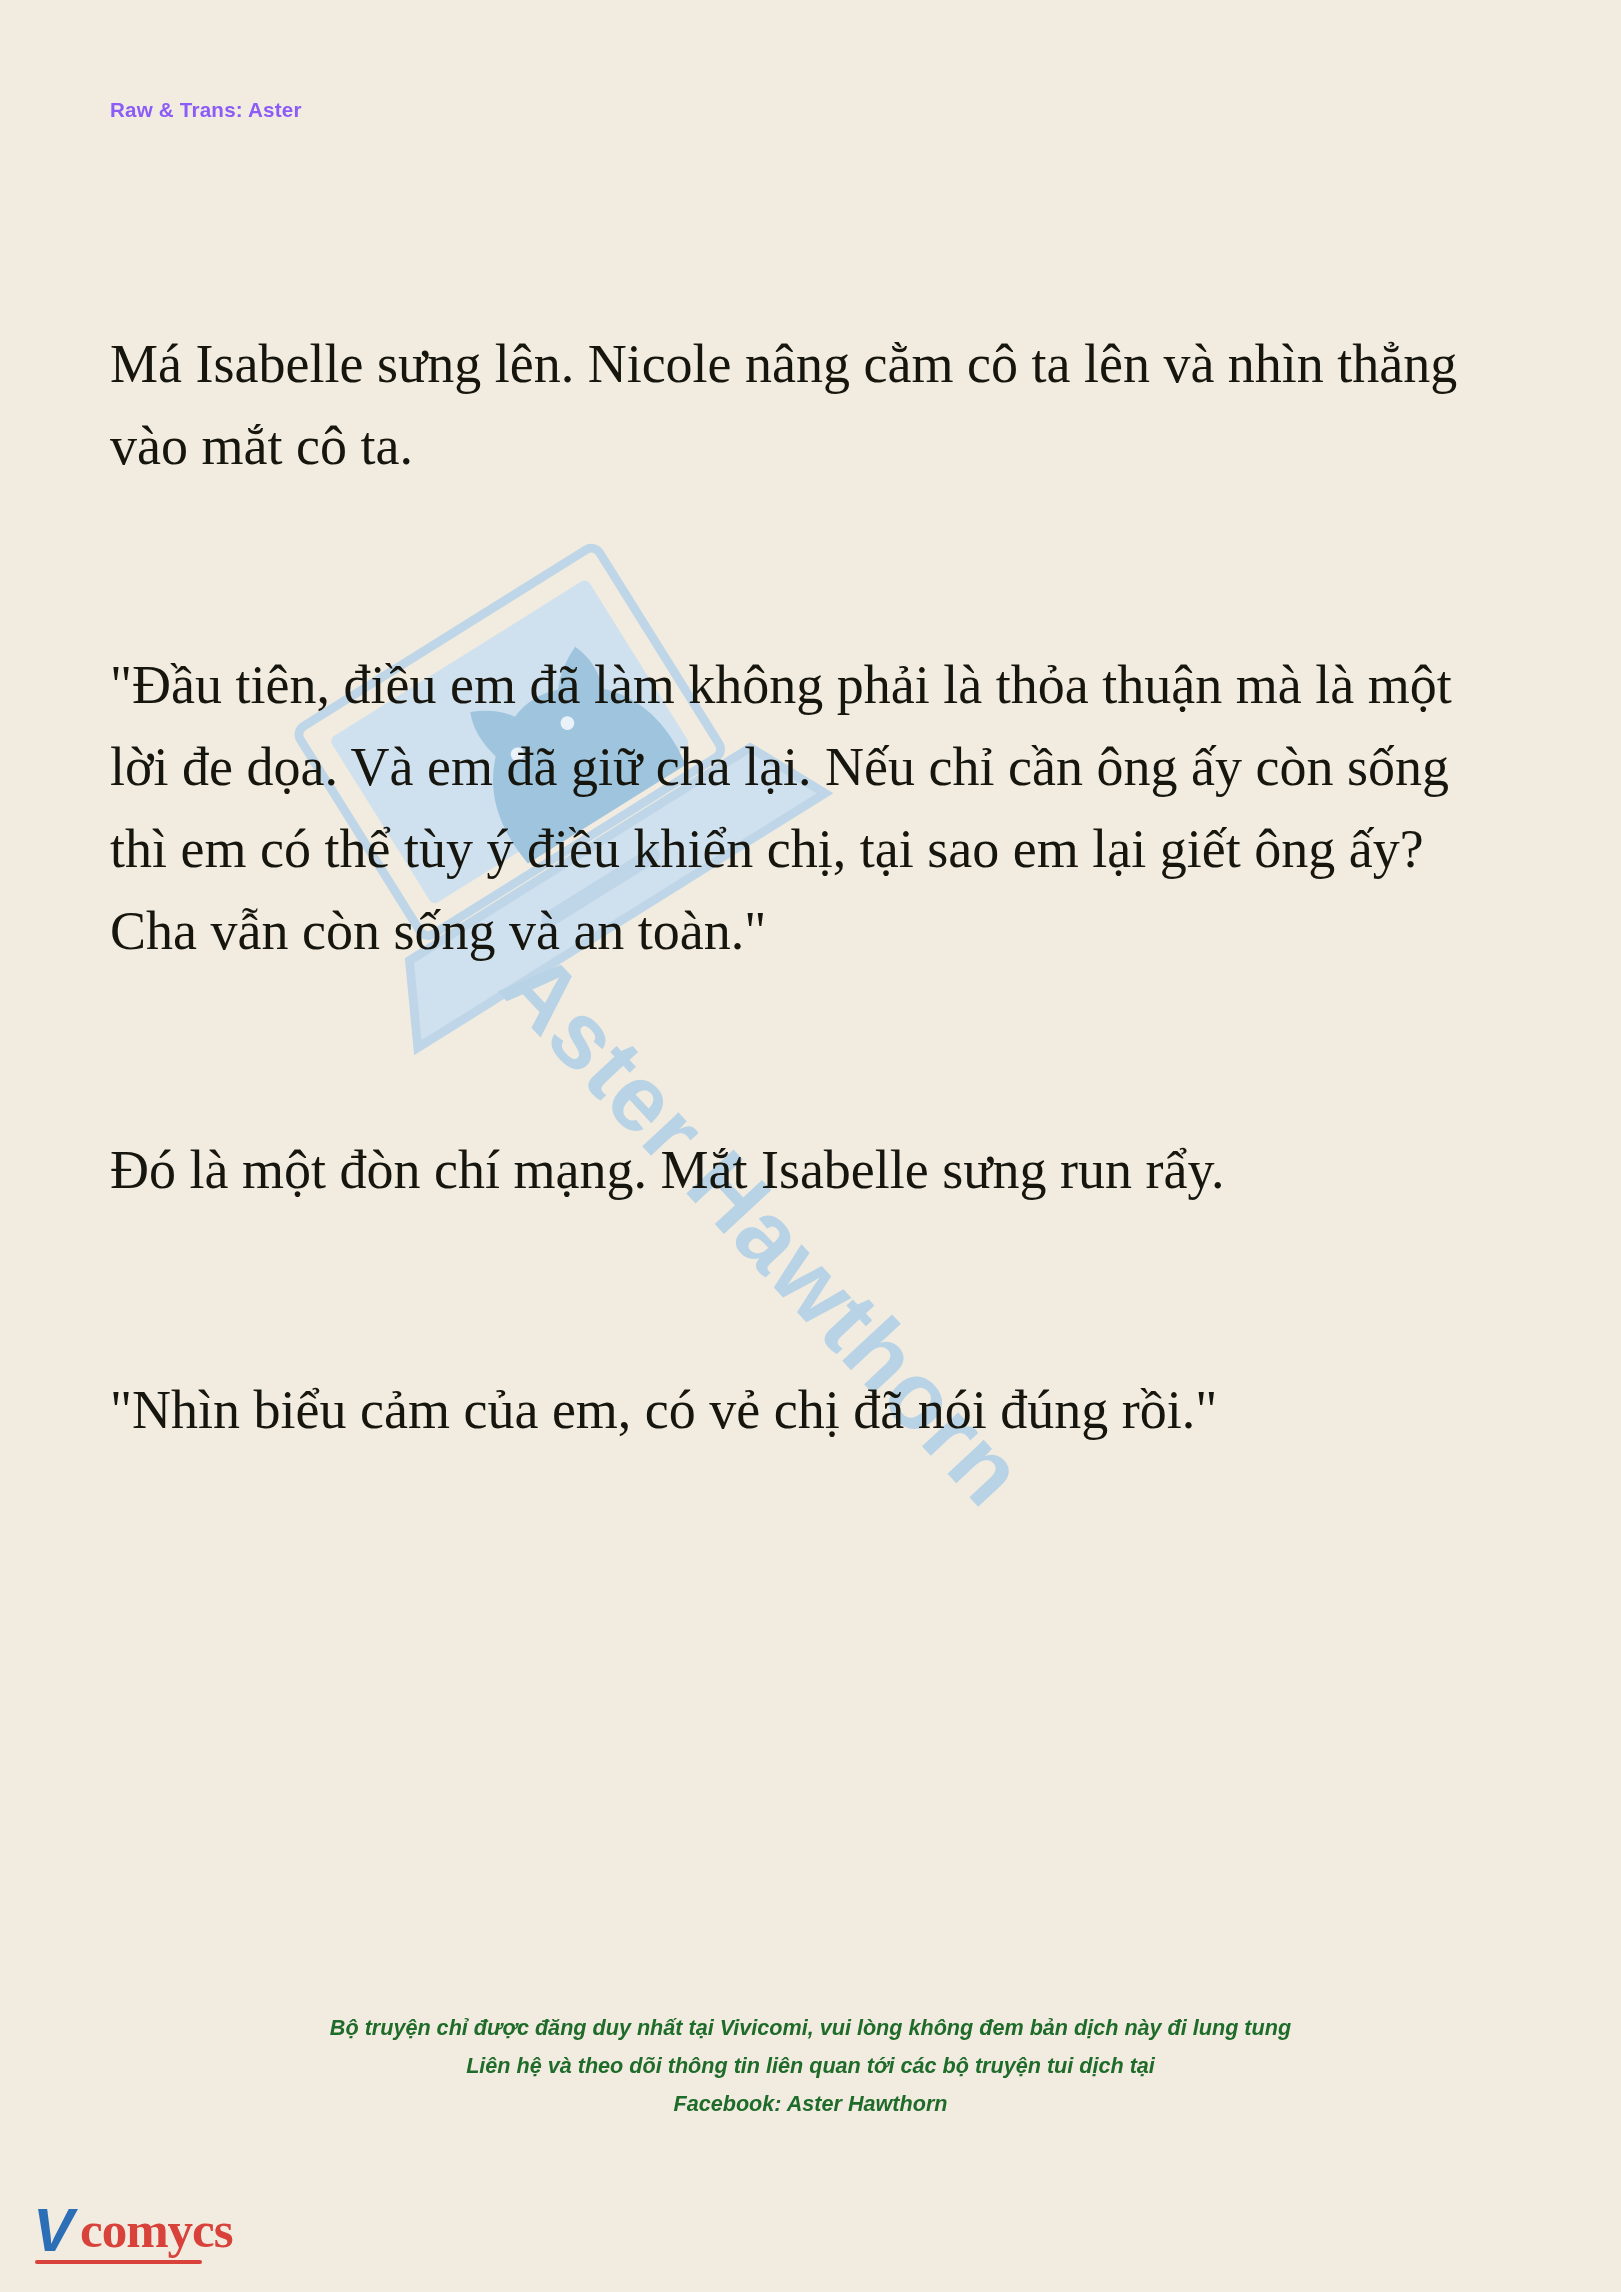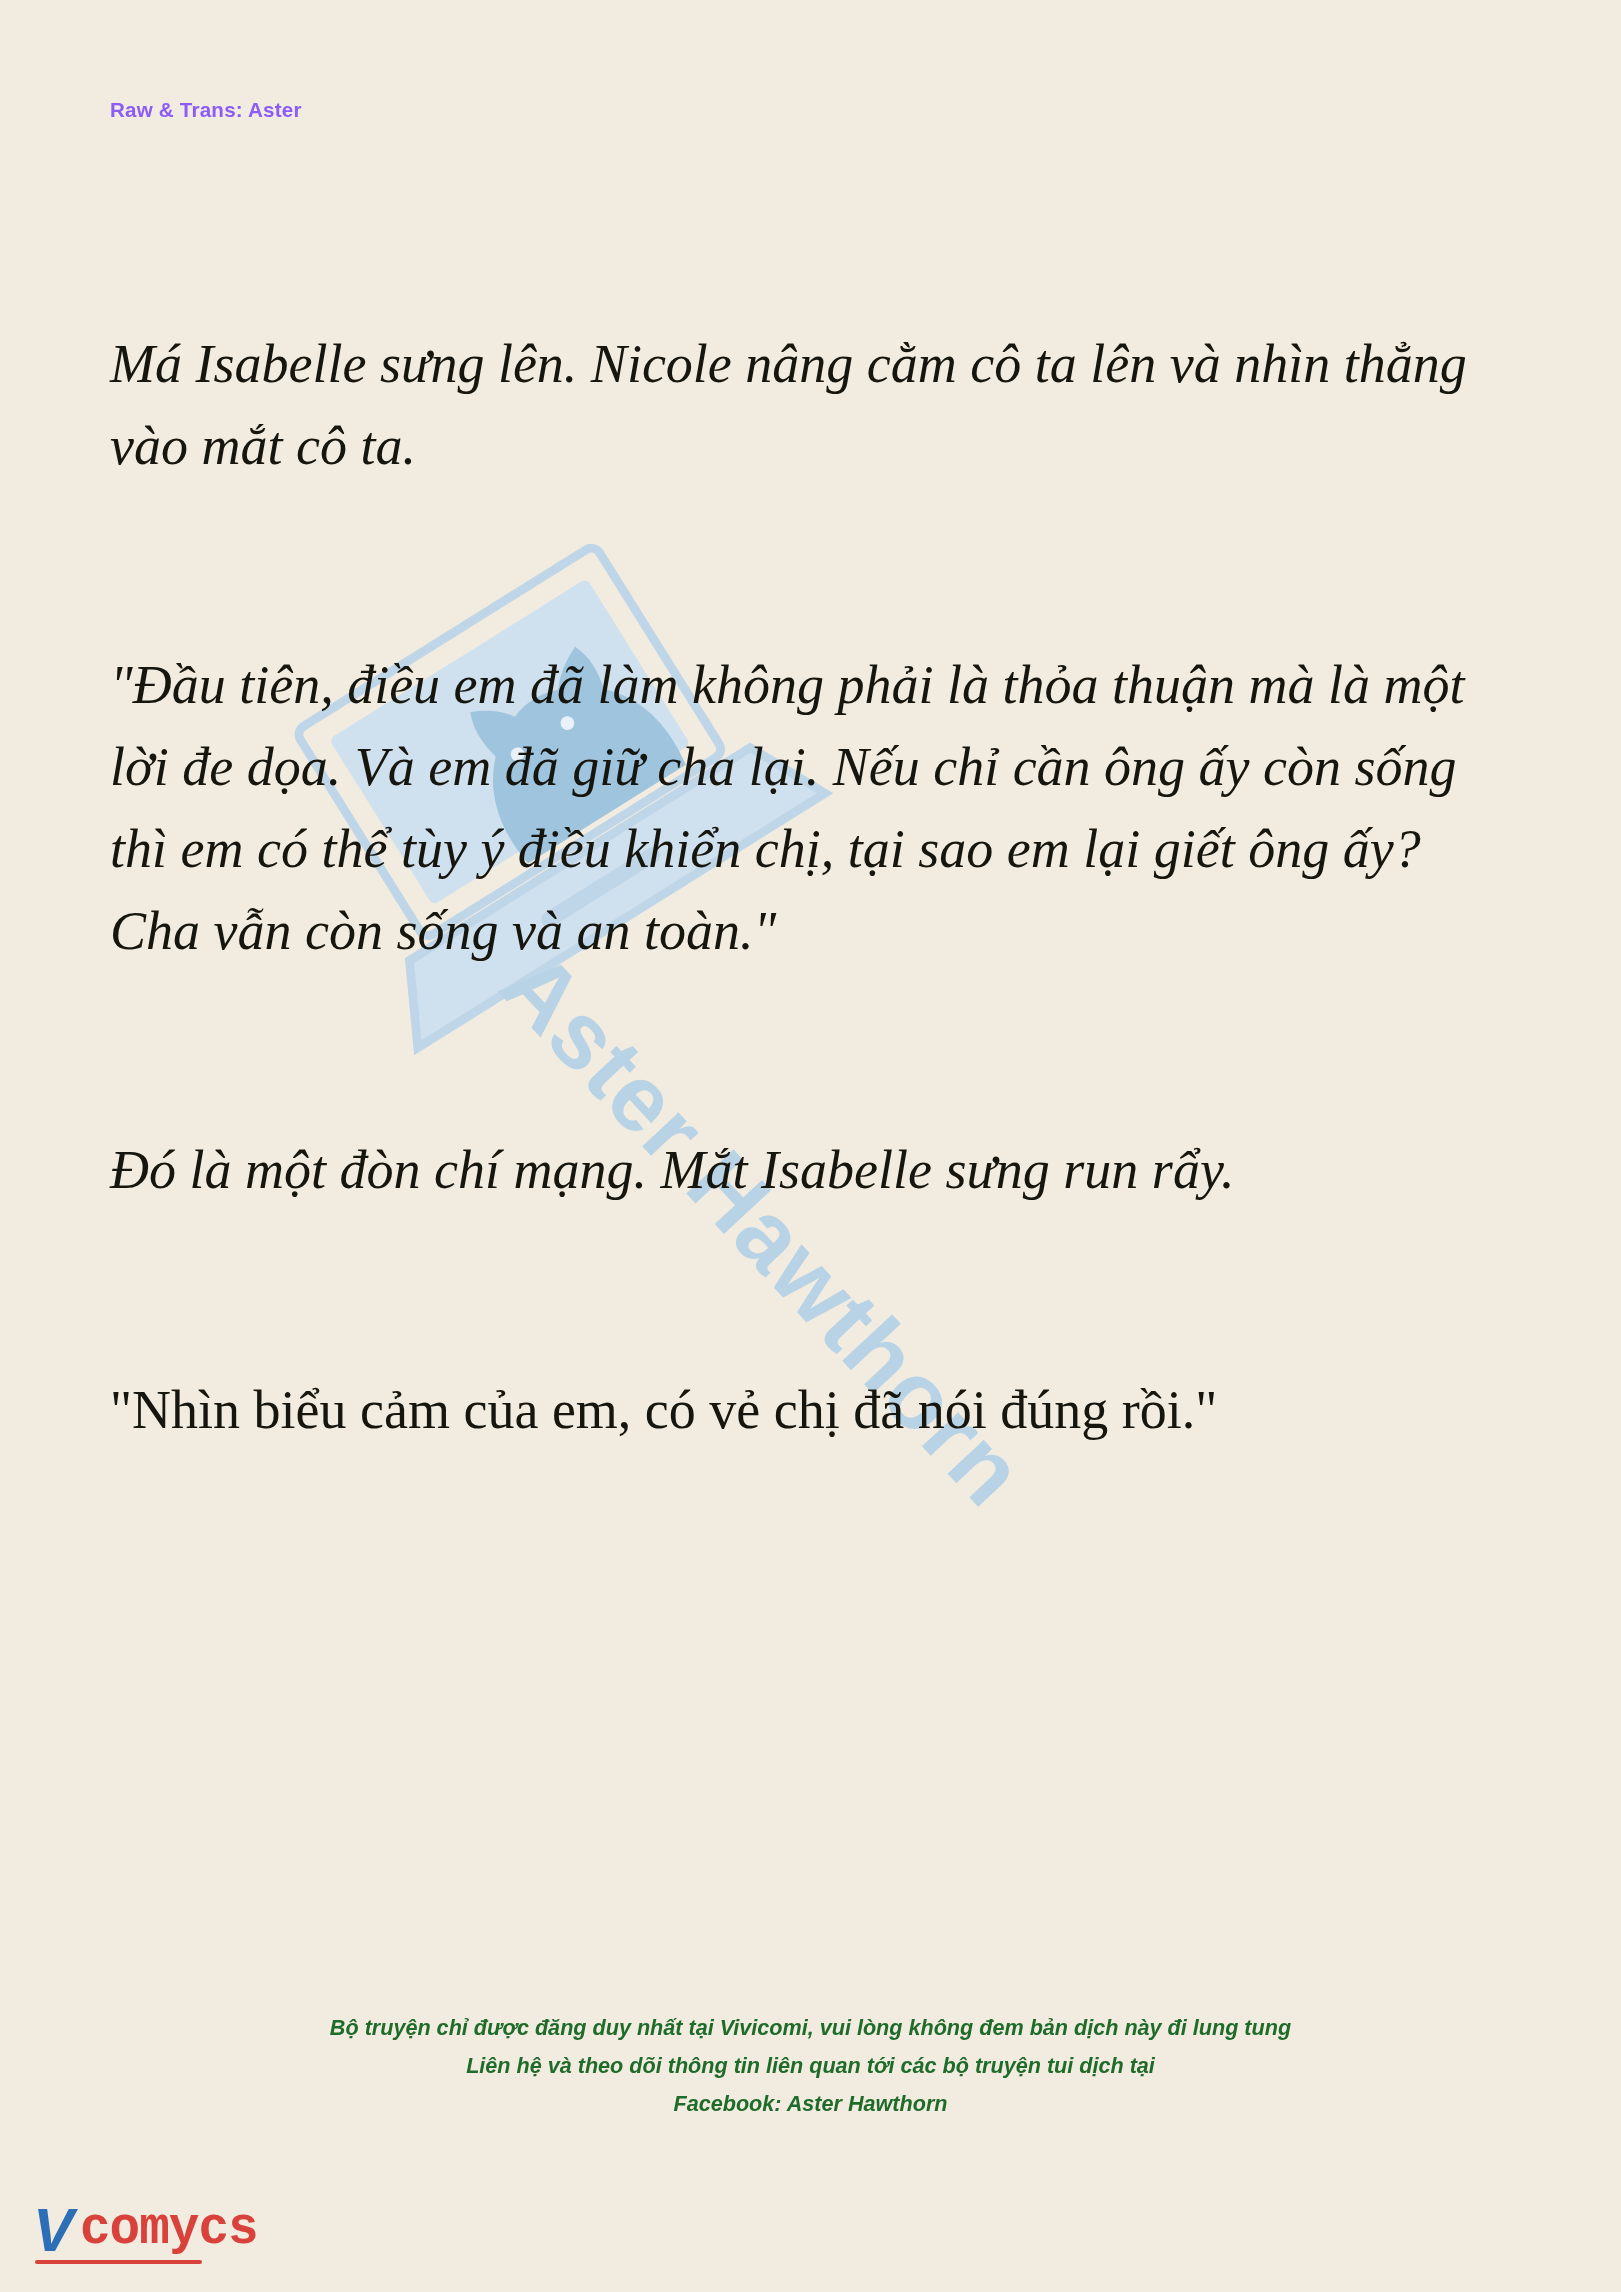--- a/index.html
+++ b/index.html
@@ -72,21 +72,21 @@
   }
   .para {
     font-family: "Liberation Serif", serif;
     font-size: 54px;
     line-height: 1.52;
     color: #16160f;
     margin: 0 0 74px 0;
     max-width: 1362px;
   }
   .para:last-child { margin-bottom: 0; }
-  .gap-xl { margin-bottom: 157px; font-style: italic; }
+  .gap-xl { margin-bottom: 157px; }
 
   
   .footer-notes {
     position: absolute;
     left: 0;
     right: 0;
     top: 2009px;
     text-align: center;
     z-index: 3;
   }
@@ -105,21 +105,21 @@
     left: 29px;
     bottom: 23.5px;
     height: 84px;
     width: 255px;
     z-index: 3;
   }
   .logo-text {
     position: absolute;
     left: 51px;
     top: 15.7px;
-    font-family: Liberation Mono, monospace;
+    font-family: Liberation Serif, serif;
     font-size: 51px;
     font-weight: 700;
     color: #d8423a;
     letter-spacing: -1px;
   }
   .logo-v {
     position: absolute;
     left: 3.9px;
     top: 9.8px;
     font-family: "Liberation Sans", sans-serif;

